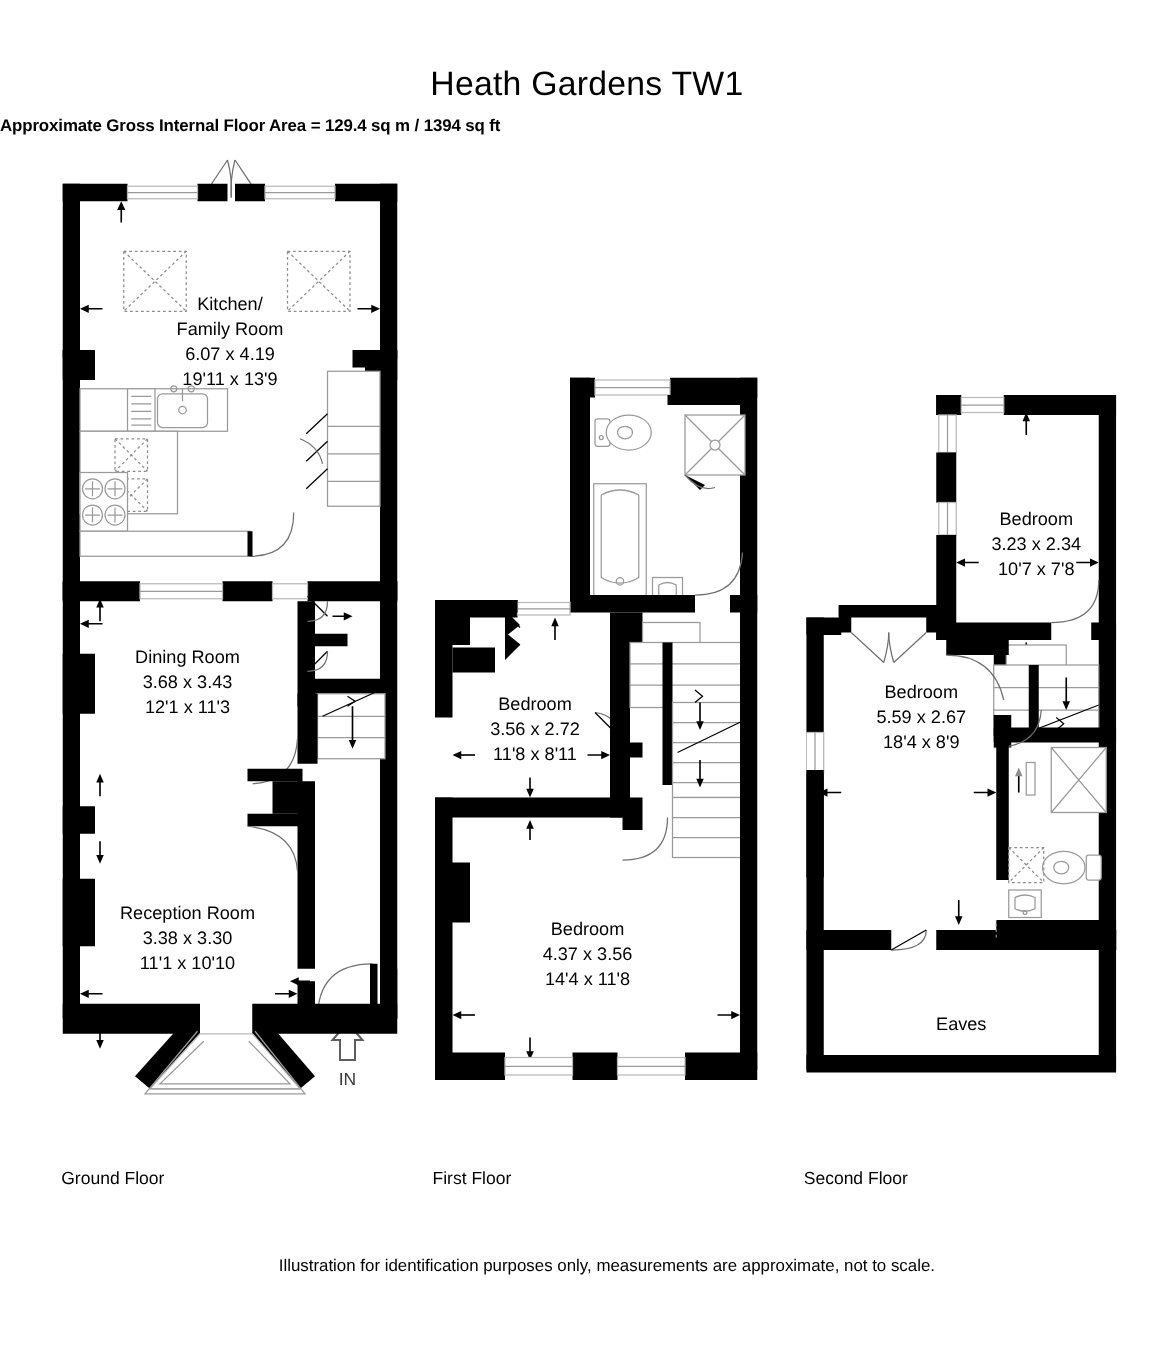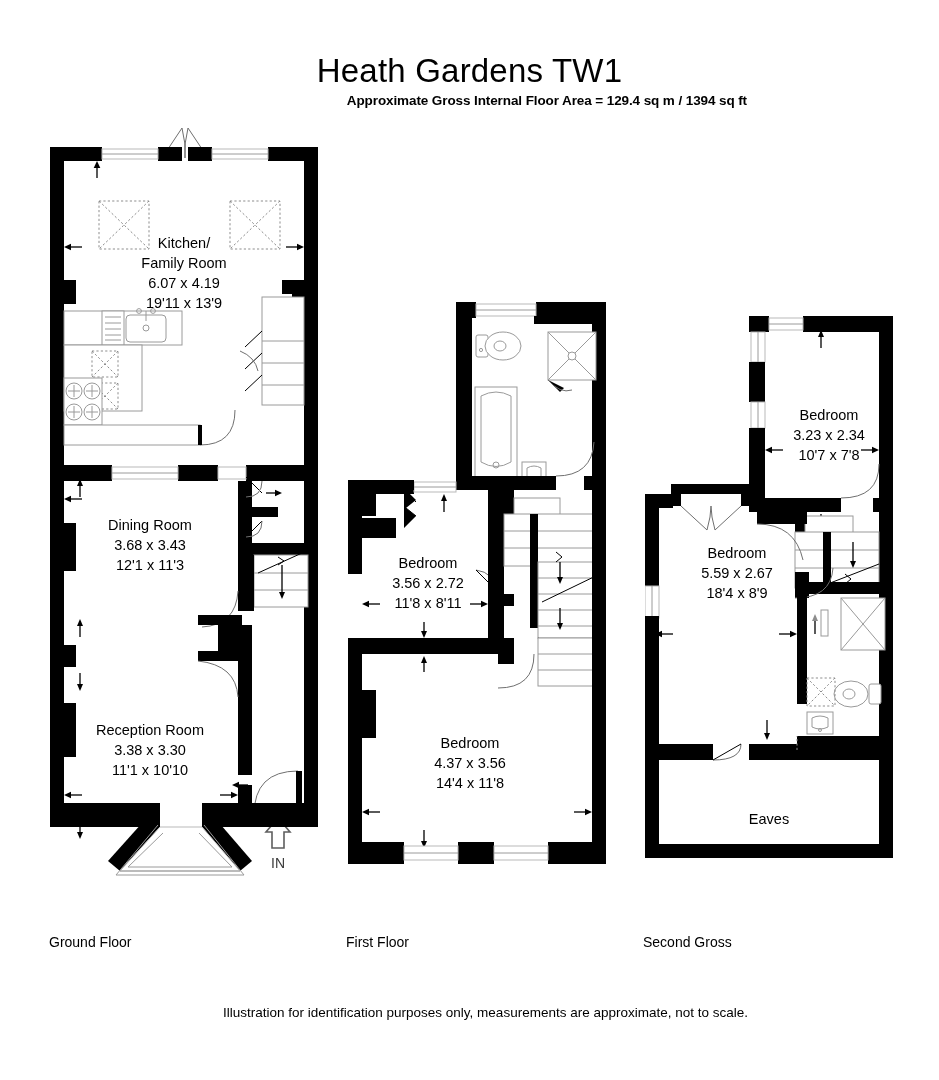--- a/index.html
+++ b/index.html
@@ -3,24 +3,24 @@
 <meta charset="utf-8">
 <style>
   html,body{margin:0;padding:0;background:#ffffff;}
   body{
     width:939px;height:1080px;overflow:hidden;position:relative;
     font-family:"Liberation Sans",sans-serif;color:#000;
   }
 
   .title{
     position:absolute;left:0;top:52px;width:939px;text-align:center;
-    font-size:33px;font-weight:400;letter-spacing:.2px;
+    font-size:27px;font-weight:400;letter-spacing:.2px;
   }
   .subtitle{
-    position:absolute;left:0;top:93px;width:747px;text-align:right;
+    position:absolute;left:0;top:93px;width:747px;text-align:left;
     font-size:13.5px;font-weight:bold;letter-spacing:-.1px;
   }
   .footer{
     position:absolute;left:0;top:1005px;width:939px;text-align:center;
     font-size:13.5px;font-weight:400;padding-left:16px;
   }
   .floor-label{position:absolute;font-size:14px;font-weight:400;}
   #fl-ground{left:49px;top:934px;}
   #fl-first{left:346px;top:934px;text-align:center;}
   #fl-second{left:643px;top:934px;}
@@ -444,15 +444,15 @@
   <path class="arr" d="M150 318 L134 318"></path>
       <path class="w" d="M152 318 l-7 -3.3 v6.6 z"></path>
 
   <text class="rlabel" x="124" y="508">Eaves</text>
   <rect class="w" x="0" y="528" width="248" height="14"></rect>
 </svg>
 </div>
 
 <div class="floor-label" id="fl-ground">Ground Floor</div>
 <div class="floor-label" id="fl-first">First Floor</div>
-<div class="floor-label" id="fl-second">Second Gross</div>
+<div class="floor-label" id="fl-second">Second Floor</div>
 
 <div class="footer">Illustration for identification purposes only, measurements are approximate, not to scale.</div>
 
 </body></html>

